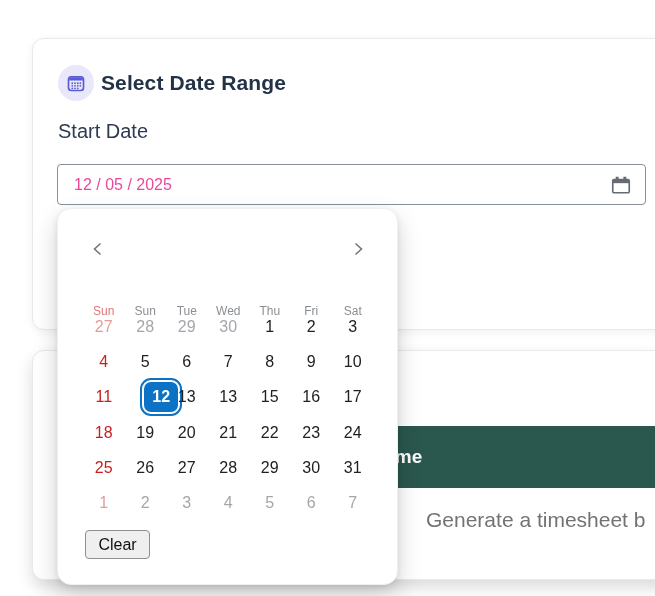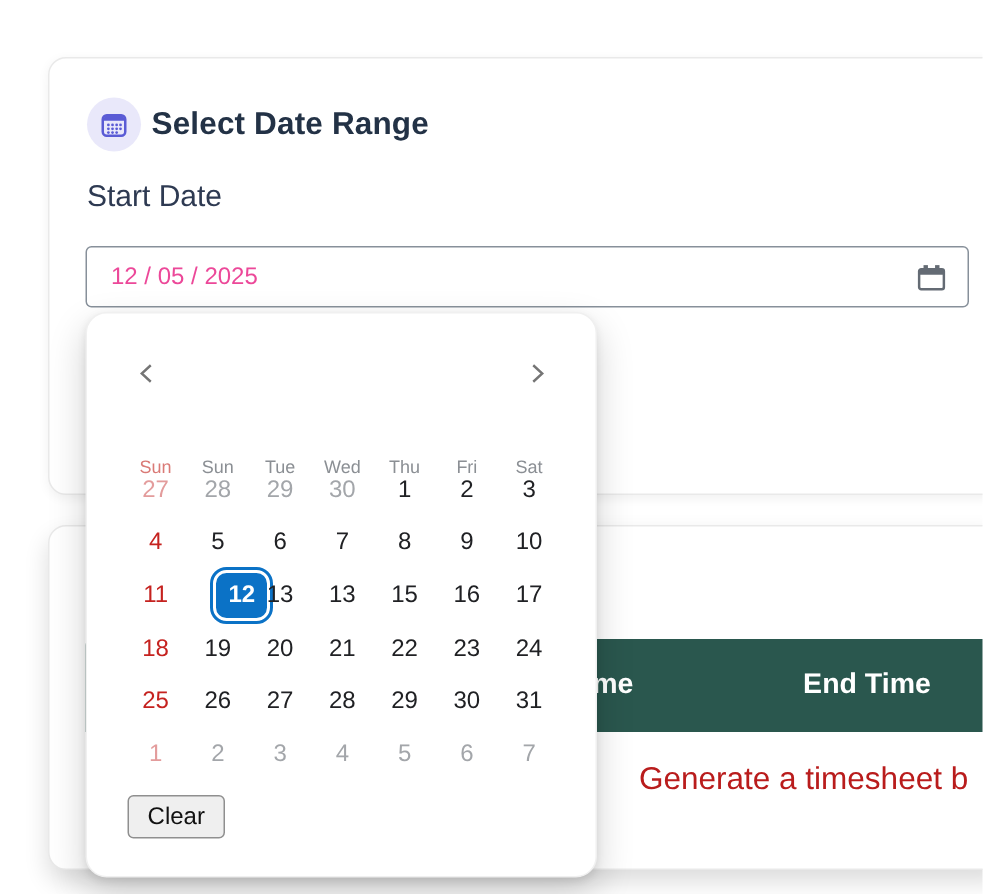--- a/index.html
+++ b/index.html
@@ -27,21 +27,21 @@
   .native-cal-icon{position:absolute;right:13px;top:9px;width:22px;height:22px;cursor:pointer;}
 
   
   #timesheet-card{left:32px;top:350px;width:640px;height:230px;box-shadow:0 8px 16px rgba(0,0,0,.14);}
   .table-header{position:absolute;left:24px;right:0;top:75px;height:62px;background:#2a574e;
     border-radius:4px 4px 0 0;}
   .th-label{position:absolute;top:0;height:100%;display:flex;align-items:center;
     transform:translateX(-50%);color:#fff;font-size:19px;font-weight:600;white-space:nowrap;}
   .th-start{left:319px;}
   .th-end{left:521px;}
-  .empty-message{position:absolute;left:393px;top:157px;font-size:21px;color:#b91c1c;white-space:nowrap;text-align:center;}
+  .empty-message{position:absolute;left:393px;top:157px;font-size:21px;color:#737373;white-space:nowrap;text-align:center;}
 
   
   #date-picker-popup{position:absolute;left:57px;top:208px;width:341px;height:377px;background:#fff;
     border:1px solid #f0f0f0;border-radius:14px;z-index:10;
     box-shadow:0 10px 25px rgba(0,0,0,.18), 0 2px 6px rgba(0,0,0,.08);box-sizing:border-box;}
   .nav-btn{position:absolute;top:27px;width:26px;height:26px;background:none;border:none;padding:0;
     display:flex;align-items:center;justify-content:center;cursor:pointer;}
   .nav-prev{left:27px;}
   .nav-next{left:287px;}
   .month-btn{position:absolute;left:110px;top:22px;width:117px;height:34px;
@@ -96,21 +96,20 @@
       <path d="M3 6h18v4H3z" fill="#646b74"></path>
       <rect x="6.2" y="3" width="3.2" height="3.4" fill="#646b74"></rect>
       <rect x="14.6" y="3" width="3.2" height="3.4" fill="#646b74"></rect>
     </svg>
   </div>
 </div>
 
 <div class="card" id="timesheet-card">
   <div class="table-header">
     <span class="th-label th-start">Start Time</span>
-    <span class="th-label th-end">End Time</span>
   </div>
   <div class="empty-message">Generate a timesheet b</div>
 </div>
 
 <div id="date-picker-popup">
   <button class="nav-btn nav-prev">
     <svg width="16" height="16" viewBox="0 0 16 16">
       <polyline points="10.5,2.5 4.5,8 10.5,13.5" fill="none" stroke="#757575" stroke-width="1.6"></polyline>
     </svg>
   </button>

